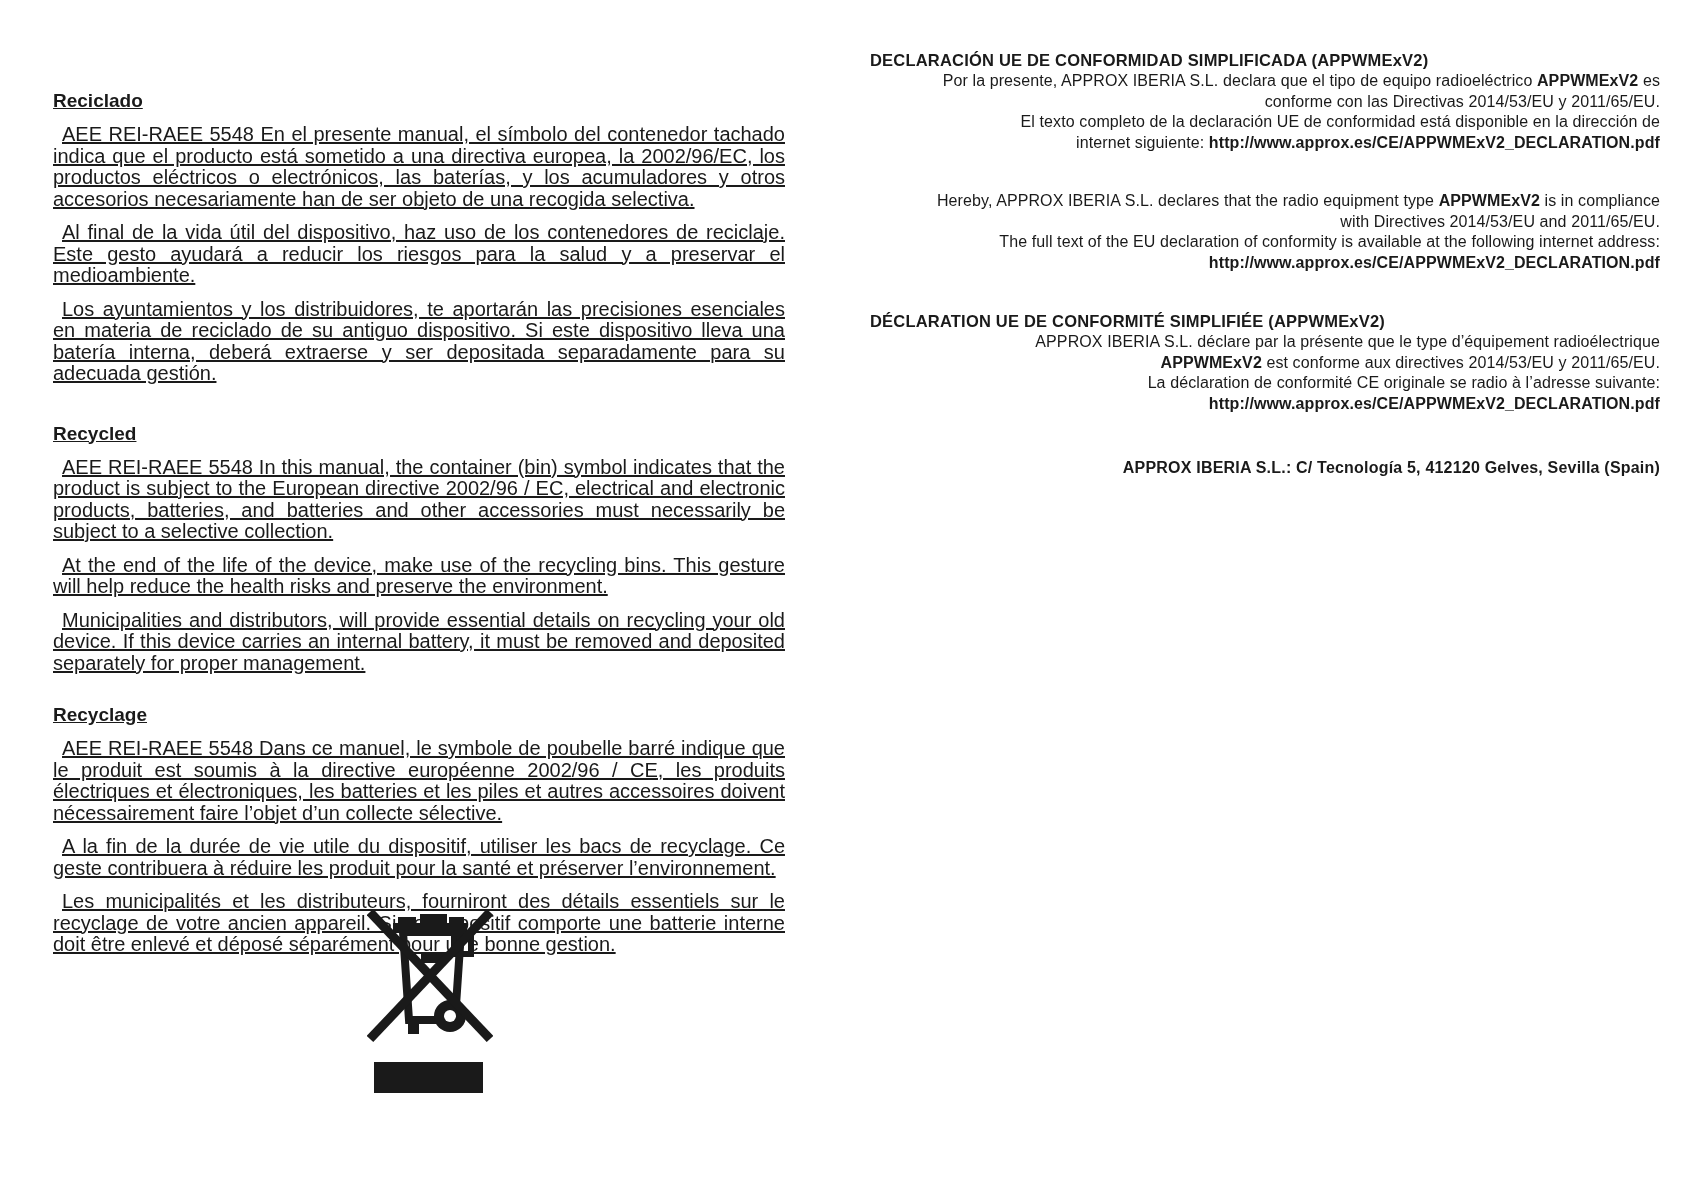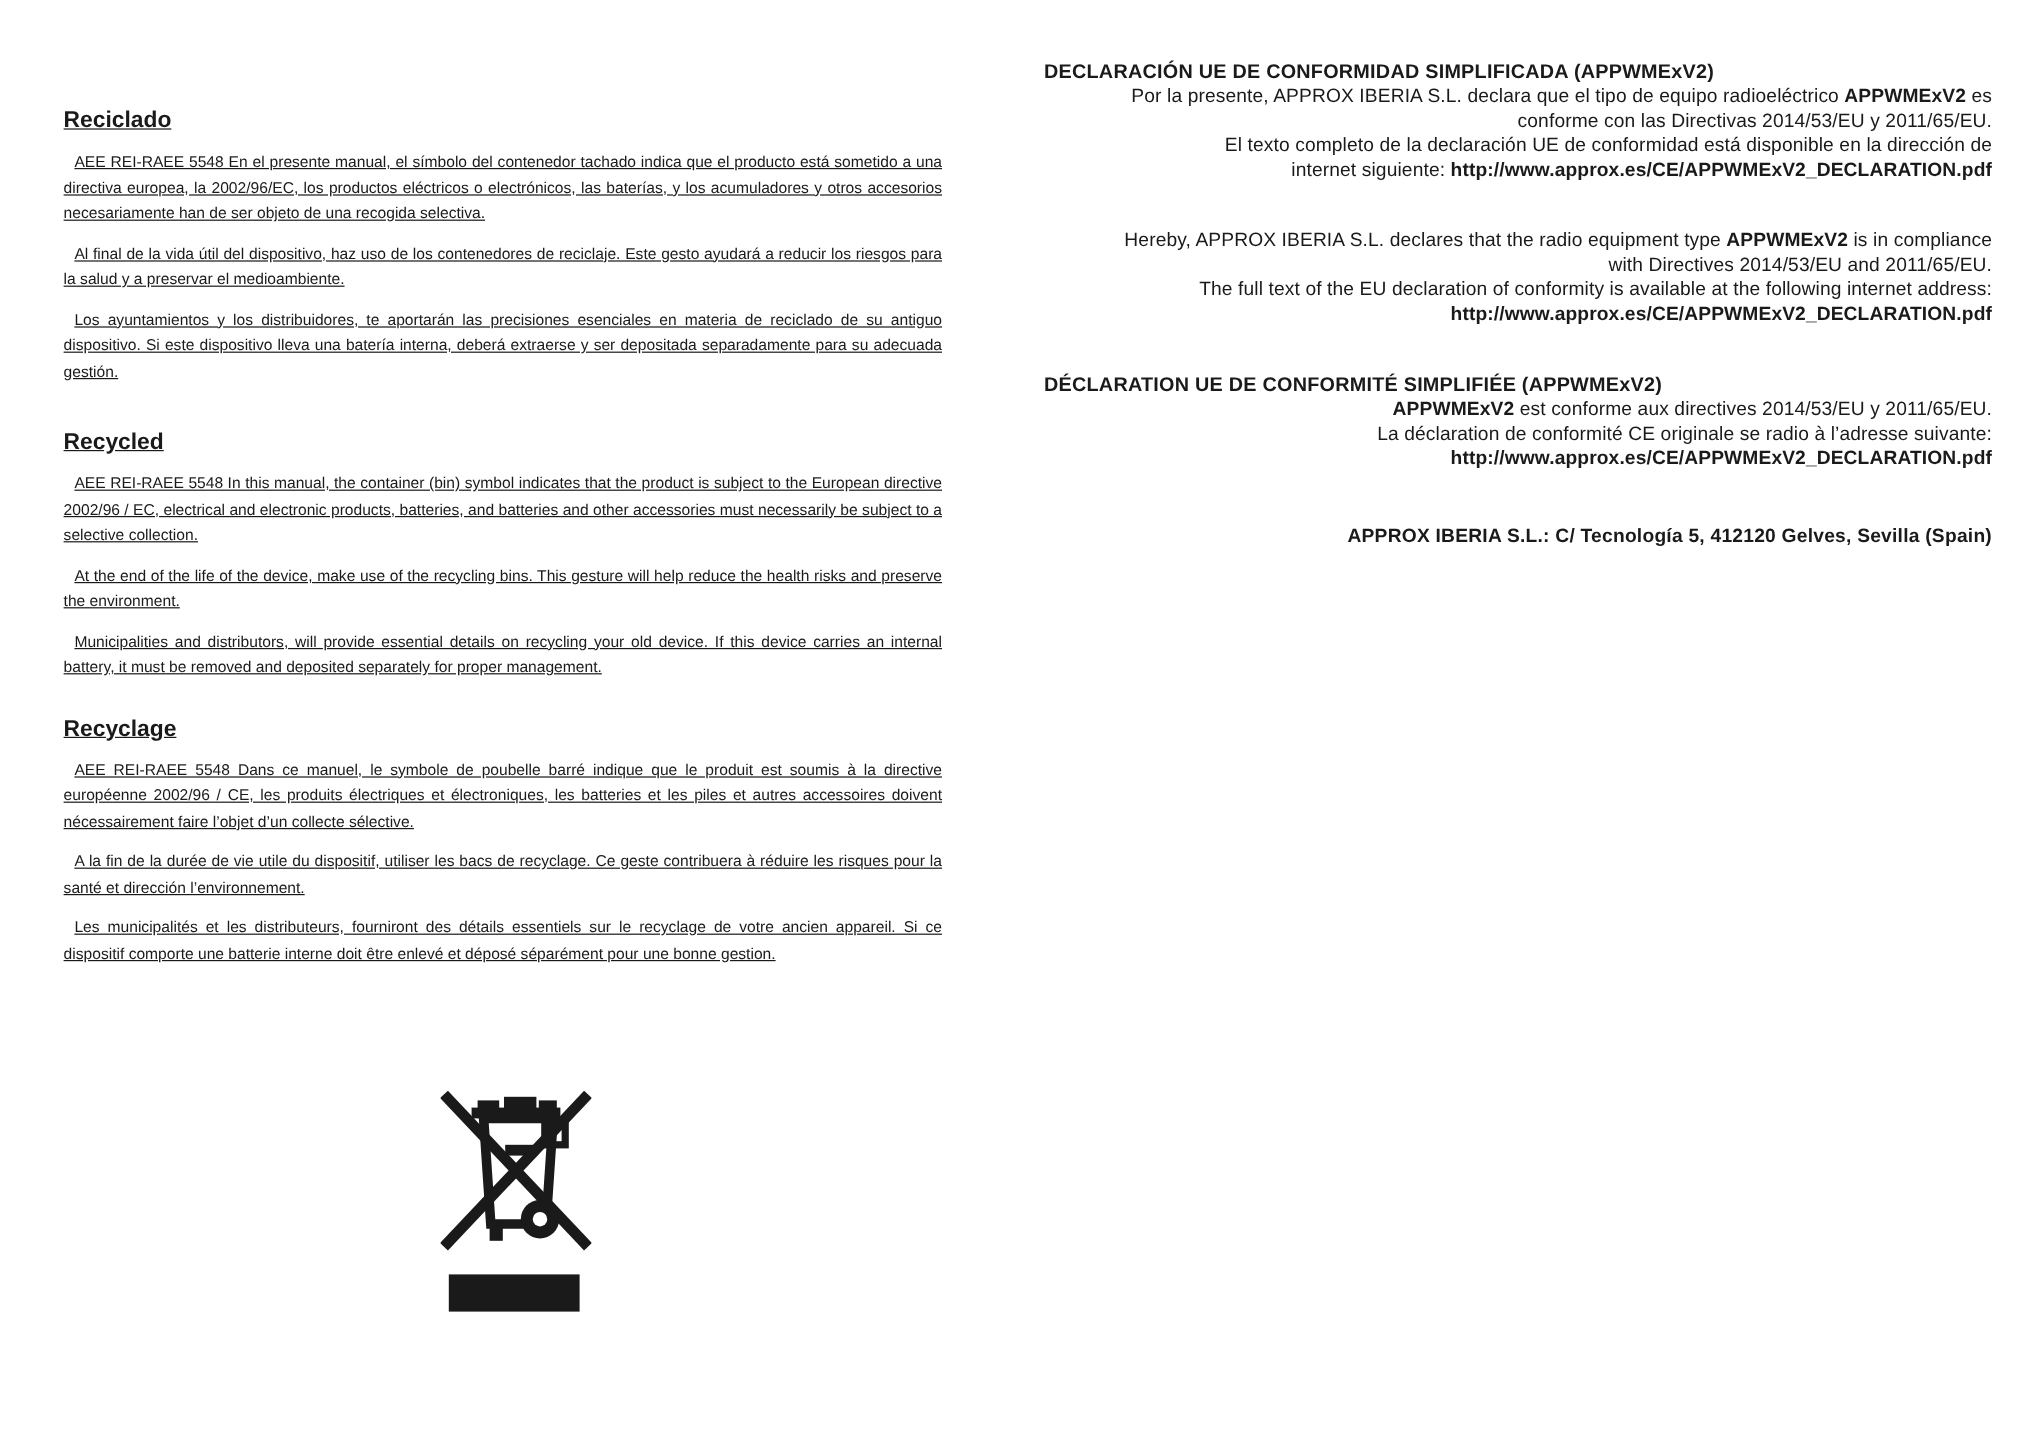--- a/index.html
+++ b/index.html
@@ -4,21 +4,21 @@
 <style>
   html,body{margin:0;padding:0;background:#ffffff;}
   .page{position:relative;width:1684px;height:1191px;background:#ffffff;
         font-family:"Liberation Sans",sans-serif;color:#1a1a1a;overflow:hidden;}
 
   
   .col-left{position:absolute;left:53px;top:90px;width:732px;text-decoration:underline;}
   .sec-l{margin:0 0 38px 0;}
   .sec-l.mid{margin-bottom:30px;}
   .head-l{font-size:19px;font-weight:700;line-height:22px;margin:0 0 9px 0;}
-  .para{font-size:13px;line-height:21.5px;text-align:justify;margin:12px 0 4px 0;text-indent:9px;}
+  .para{font-size:20px;line-height:21.5px;text-align:justify;margin:12px 0 4px 0;text-indent:9px;}
 
   
   .col-right{position:absolute;left:870px;top:50px;width:790px;}
   .sec-r{margin:0 0 38px 0;}
   .r-head{font-size:16.5px;font-weight:700;line-height:21px;margin:0;letter-spacing:.2px;white-space:nowrap;}
   .r-line{font-size:16px;line-height:20.5px;margin:0;white-space:nowrap;letter-spacing:.1px;text-align:right;}
   .bold{font-weight:700;}
   .footer-line{margin-top:44px;font-size:16px;letter-spacing:.2px;white-space:nowrap;}
 
   
@@ -41,21 +41,21 @@
     <div class="sec-l mid">
       <h3 class="head-l">Recycled</h3>
       <p class="para">AEE REI-RAEE 5548 In this manual, the container (bin) symbol indicates that the product is subject to the European directive 2002/96 / EC, electrical and electronic products, batteries, and batteries and other accessories must necessarily be subject to a selective collection.</p>
       <p class="para">At the end of the life of the device, make use of the recycling bins. This gesture will help reduce the health risks and preserve the environment.</p>
       <p class="para">Municipalities and distributors, will provide essential details on recycling your old device. If this device carries an internal battery, it must be removed and deposited separately for proper management.</p>
     </div>
 
     <div class="sec-l">
       <h3 class="head-l">Recyclage</h3>
       <p class="para">AEE REI-RAEE 5548 Dans ce manuel, le symbole de poubelle barré indique que le produit est soumis à la directive européenne 2002/96 / CE, les produits électriques et électroniques, les batteries et les piles et autres accessoires doivent nécessairement faire l’objet d’un collecte sélective.</p>
-      <p class="para">A la fin de la durée de vie utile du dispositif, utiliser les bacs de recyclage. Ce geste contribuera à réduire les risques pour la santé et dirección l’environnement.</p>
+      <p class="para">A la fin de la durée de vie utile du dispositif, utiliser les bacs de recyclage. Ce geste contribuera à réduire les produit pour la santé et préserver l’environnement.</p>
       <p class="para">Les municipalités et les distributeurs, fourniront des détails essentiels sur le recyclage de votre ancien appareil. Si ce dispositif comporte une batterie interne doit être enlevé et déposé séparément pour une bonne gestion.</p>
     </div>
   </div>
 
   <svg class="weee" viewBox="0 0 126 190" xmlns="http://www.w3.org/2000/svg">
 
     <rect x="87" y="29" width="17" height="19" fill="#ffffff" stroke="#1a1a1a" stroke-width="6"></rect>
 
     <polygon points="36,26 94,26 88,114 42,114" fill="none" stroke="#1a1a1a" stroke-width="8"></polygon>
 
@@ -90,20 +90,21 @@
 
     <div class="sec-r">
       <p class="r-line"><span>Hereby, APPROX IBERIA S.L. declares that the radio equipment type </span><span class="bold">APPWMExV2</span><span> is in compliance</span></p>
       <p class="r-line"><span>with Directives 2014/53/EU and 2011/65/EU.</span></p>
       <p class="r-line"><span>The full text of the EU declaration of conformity is available at the following internet address:</span></p>
       <p class="r-line"><span class="bold">http://www.approx.es/CE/APPWMExV2_DECLARATION.pdf</span></p>
     </div>
 
     <div class="sec-r">
       <p class="r-head">DÉCLARATION UE DE CONFORMITÉ SIMPLIFIÉE (APPWMExV2)</p>
+      <p class="r-line"><span>APPROX IBERIA S.L. déclare par la présente que le type d’équipement radioélectrique</span></p>
       <p class="r-line"><span class="bold">APPWMExV2</span><span> est conforme aux directives 2014/53/EU y 2011/65/EU.</span></p>
       <p class="r-line"><span>La déclaration de conformité CE originale se radio à l’adresse suivante:</span></p>
       <p class="r-line"><span class="bold">http://www.approx.es/CE/APPWMExV2_DECLARATION.pdf</span></p>
     </div>
 
     <p class="r-line footer-line"><span class="bold">APPROX IBERIA S.L.: C/ Tecnología 5, 412120 Gelves, Sevilla (Spain)</span></p>
   </div>
 
 </div>
 

